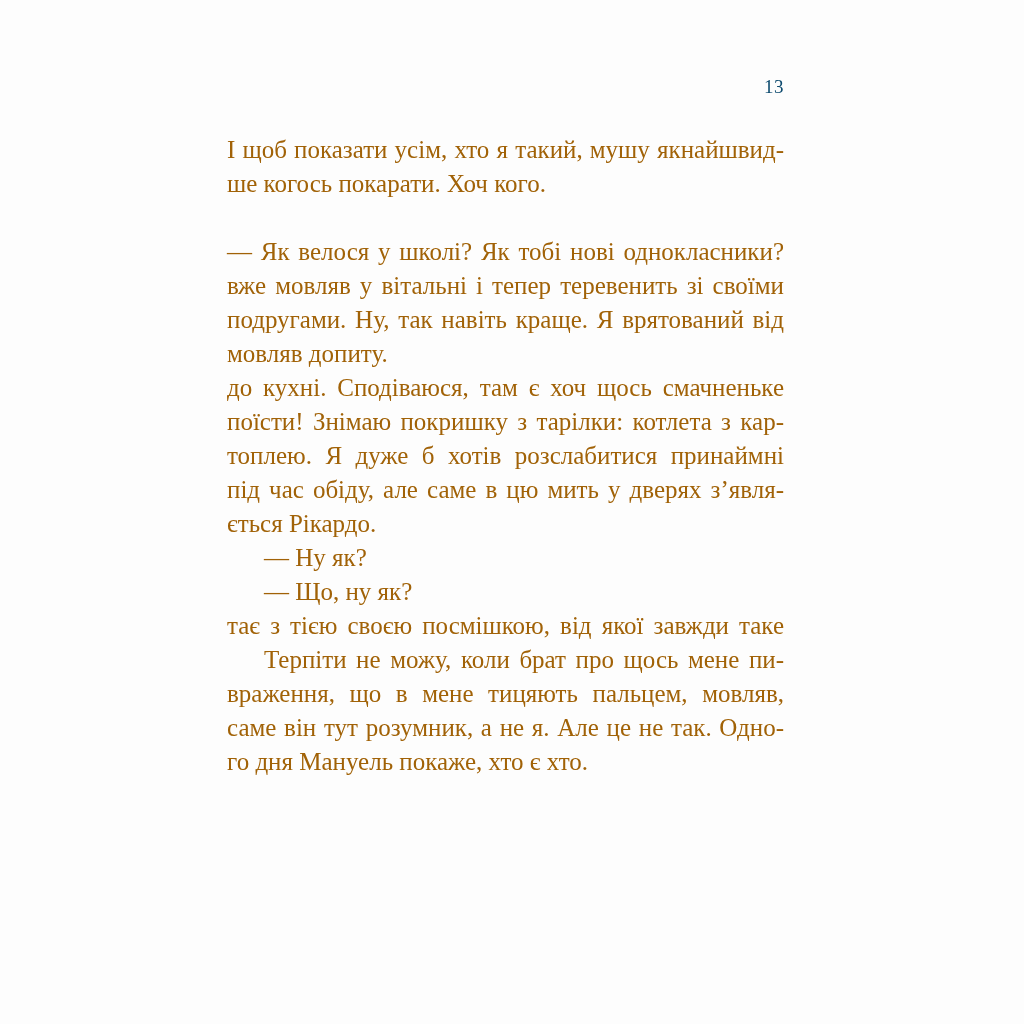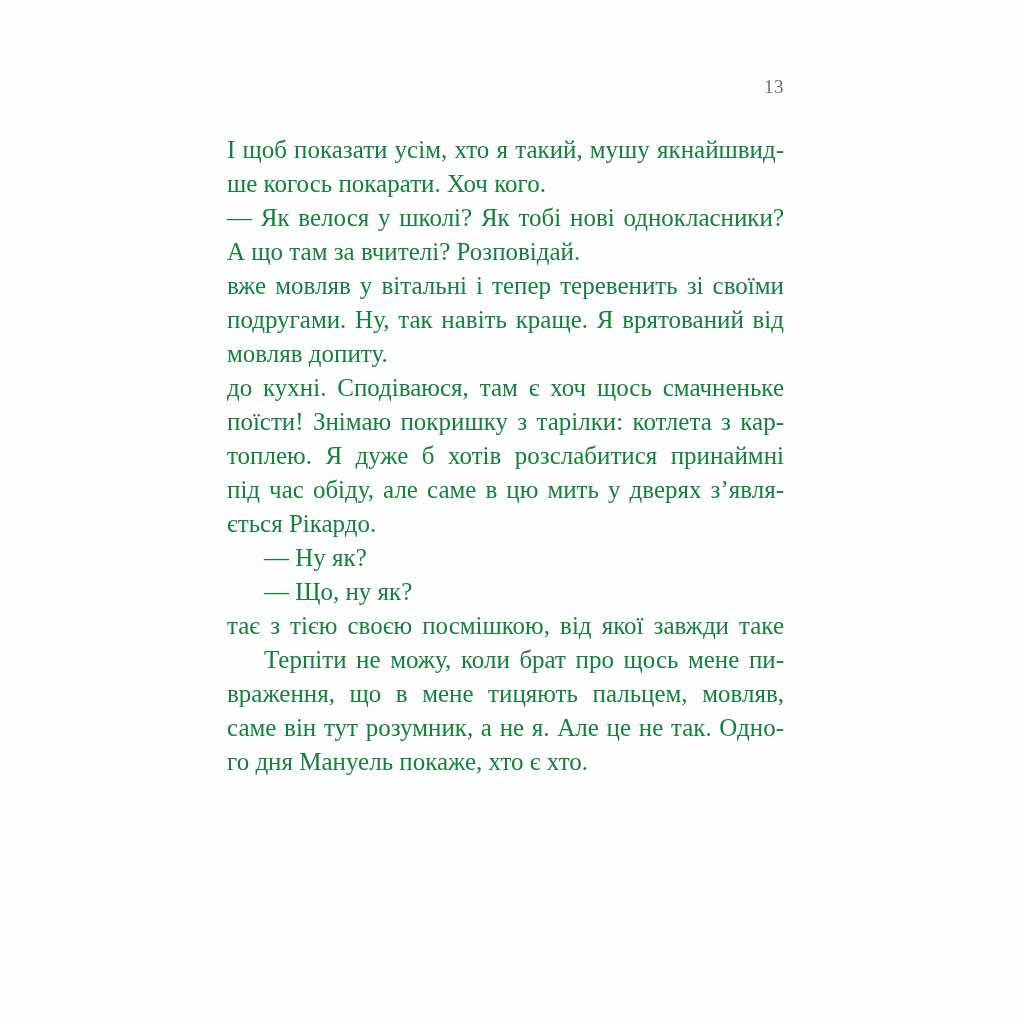--- a/index.html
+++ b/index.html
@@ -19,33 +19,33 @@
     background: #fdfdfd;
   }
   .page-number {
     position: absolute;
     top: 76px;
     left: 227px;
     width: 557px;
     text-align: right;
     font-size: 19px;
     letter-spacing: 0.5px;
-    color: #737373;
+    color: #0c4a6e;
   }
   .text-block {
     position: absolute;
     top: 133px;
     left: 227px;
     width: 557px;
     font-size: 25px;
     line-height: 34px;
-    color: #15803d;
+    color: #a16207;
   }
   .para { margin: 0; padding: 0; }
-  .para.scene-gap { }
+  .para.scene-gap { margin-top: 34px; }
   .line {
     text-align: justify;
     text-align-last: justify;
     min-height: 34px;
   }
   .line.last {
     text-align: right;
     text-align-last: left;
   }
   .line.indent {
@@ -61,21 +61,20 @@
 
   <div class="text-block">
 
     <div class="para">
       <div class="line">І щоб показати усім, хто я такий, мушу якнайшвид-</div>
       <div class="line last">ше когось покарати. Хоч кого.</div>
     </div>
 
     <div class="para scene-gap">
       <div class="line">— Як велося у школі? Як тобі нові однокласники?</div>
-      <div class="line last">А що там за вчителі? Розповідай.</div>
     </div>
 
     <div class="para">
       <div class="line">вже мовляв у вітальні і тепер теревенить зі своїми</div>
       <div class="line">подругами. Ну, так навіть краще. Я врятований від</div>
       <div class="line last">мовляв допиту.</div>
     </div>
 
     <div class="para">
       <div class="line">до кухні. Сподіваюся, там є хоч щось смачненьке</div>

